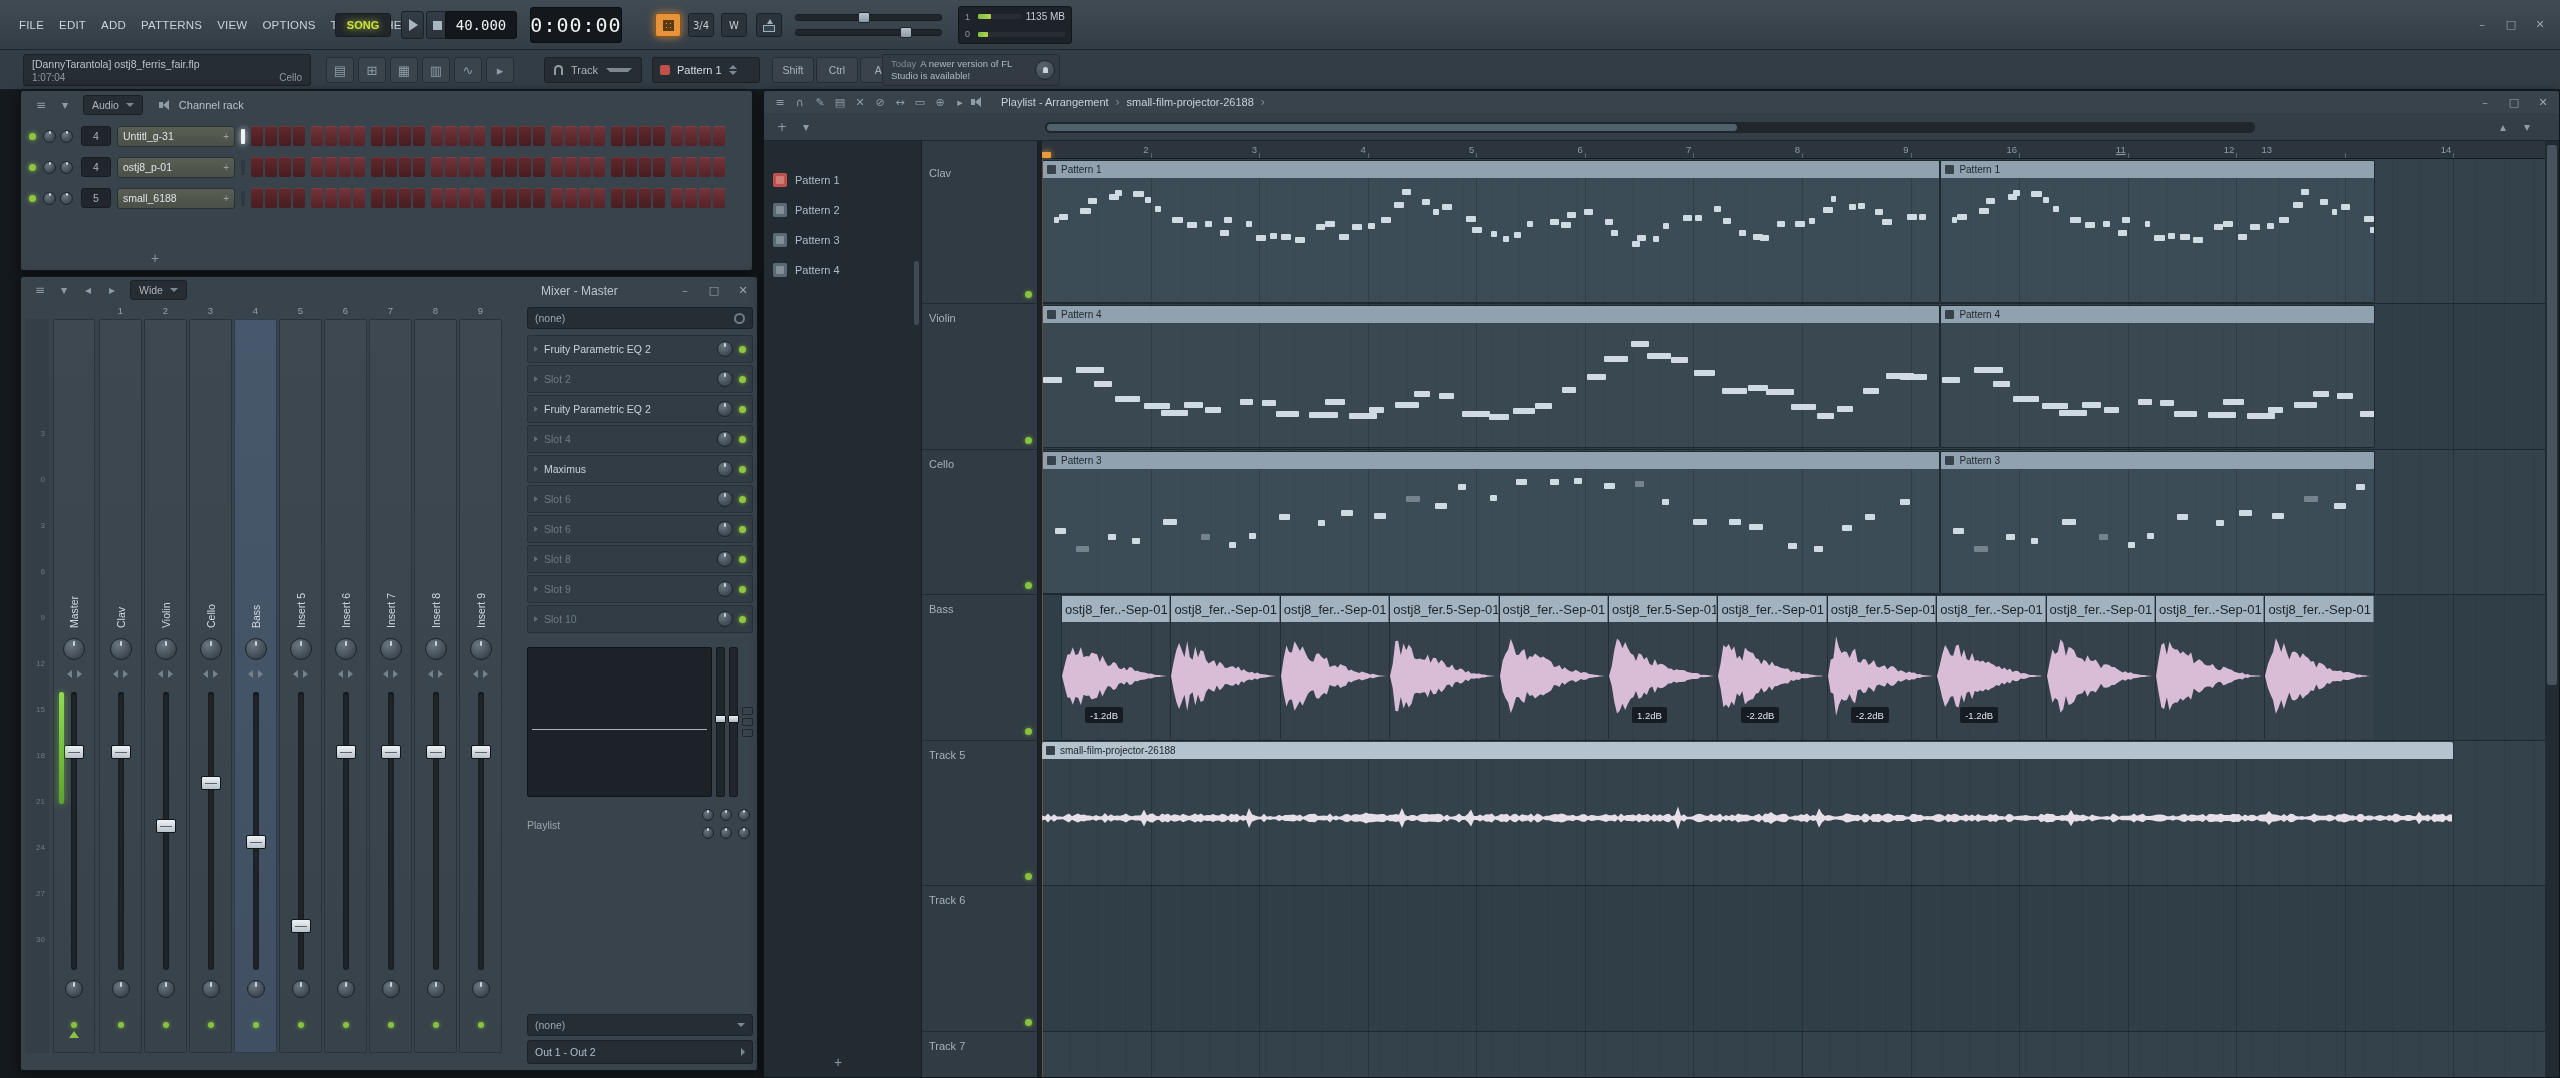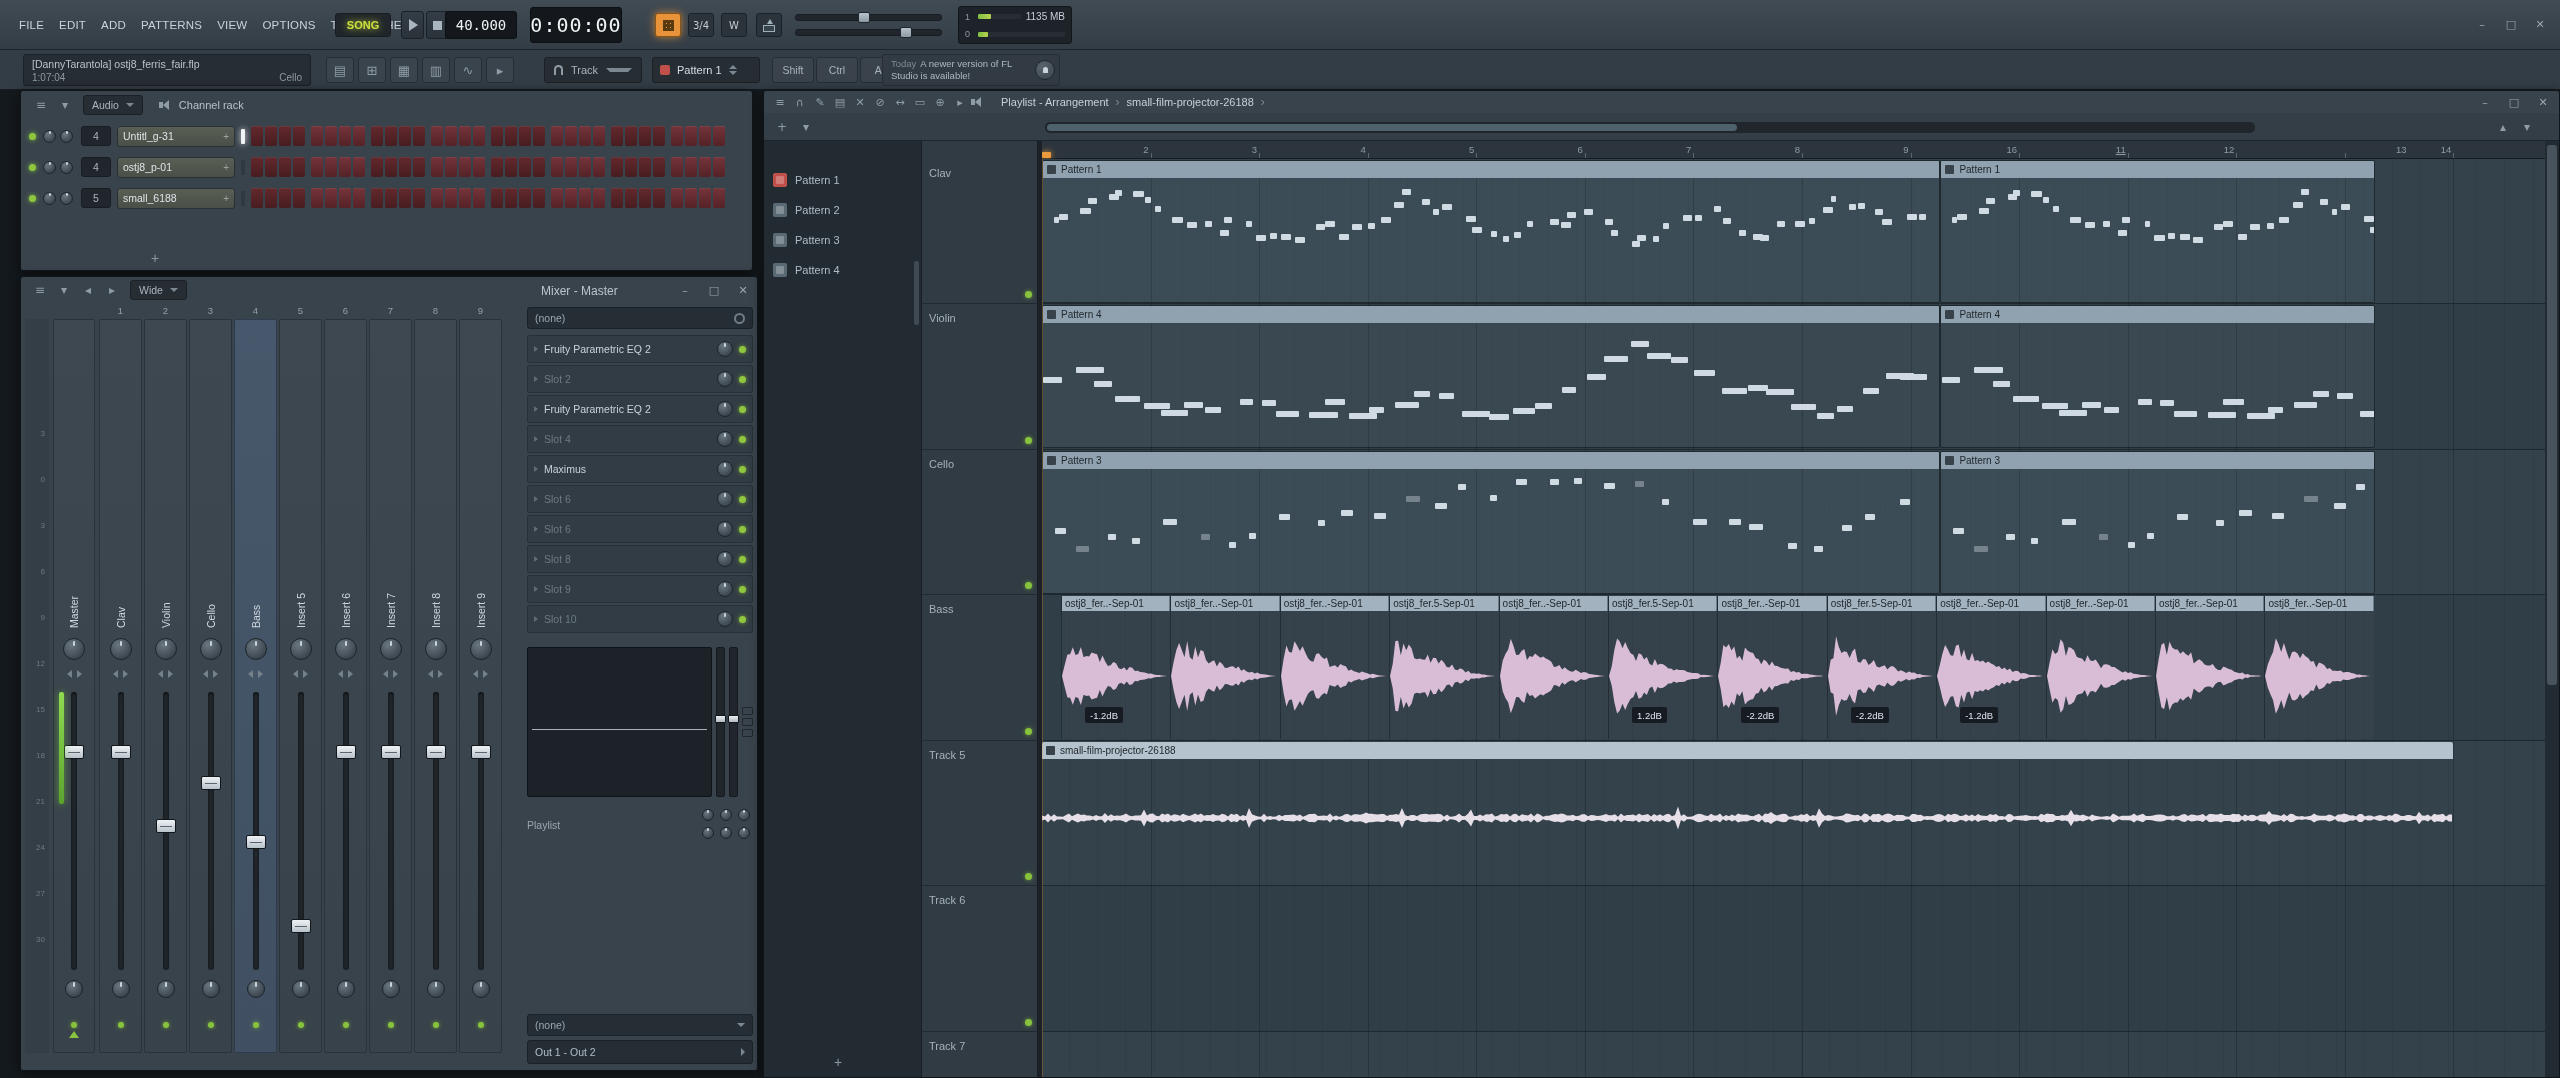--- a/index.html
+++ b/index.html
@@ -166,21 +166,21 @@
 .lane{position:absolute;left:0;right:0;height:145.43px;border-bottom:1px solid #20282f;overflow:hidden;background-image:repeating-linear-gradient(90deg,rgba(0,0,0,.22) 0 1px,transparent 1px 108.57px),repeating-linear-gradient(90deg,transparent 0 27.143px,rgba(0,0,0,.06) 27.143px 28.143px)}
 .lane.even{background-color:#33424b}
 .lane.odd{background-color:#303e47}
 .pline{position:absolute;left:0;top:0;bottom:0;width:1px;background:rgba(232,154,60,.35);z-index:6}
 .pclip{position:absolute;top:1px;height:143px;background:rgba(152,170,184,.10);border:1px solid rgba(10,15,19,.55);border-radius:2px;overflow:hidden}
 .chead{height:17px;background:#90a2af;display:flex;align-items:center;gap:5px;padding:0 4px;font-size:10px;color:#1d242a;white-space:nowrap;overflow:hidden}
 .clipicon{width:9px;height:9px;background:#37424b;border-radius:1px;flex:none}
 .note{position:absolute;height:6px;border-radius:1px;background:#cfdae2}
 .note.dim{background:#76838c}
 .aclip{position:absolute;top:1px;height:143px;border-left:1px solid rgba(10,15,19,.4);background:rgba(190,170,190,.04)}
-.aclip .chead{height:15px;background:#a2b2be;font-size:10px;padding:0 3px;border-right:1px solid #6d7c88}
+.aclip .chead{height:26px;background:#a2b2be;font-size:13px;padding:0 3px;border-right:1px solid #6d7c88}
 .awave{position:absolute;left:0;top:32px}
 .badge{position:absolute;top:112px;height:16px;background:rgba(18,23,28,.88);border-radius:2px;color:#dfe6ec;font-size:9.5px;display:flex;align-items:center;padding:0 5px;z-index:3}
 .lclip-head{position:absolute;left:0;top:1px;height:17px;background:#b4c3cd;display:flex;align-items:center;gap:5px;padding:0 4px;font-size:10px;color:#1d242a;border-radius:2px 2px 0 0;white-space:nowrap;overflow:hidden}
 .lwave{position:absolute;left:0;top:62px}
 .pl-vscroll{width:14px;background:#232b32;position:relative;flex:none}
 .pl-vscroll i{position:absolute;left:2px;right:2px;top:4px;height:540px;background:#48535d;border-radius:3px}
 </style>
 </head>
 <body>
 
@@ -796,21 +796,21 @@
             <span class="rn" style="left: 737.99px; width: 20px; text-align: right;">8</span>
             <i class="rtick" style="left: 759.99px;"></i>
             <span class="rn" style="left: 846.56px; width: 20px; text-align: right;">9</span>
             <i class="rtick" style="left: 868.56px;"></i>
             <span class="rn" style="left: 955.13px; width: 20px; text-align: right;">16</span>
             <i class="rtick" style="left: 977.13px;"></i>
             <span class="rn" style="left: 1063.7px; width: 20px; text-align: right; text-decoration: underline;">11</span>
             <i class="rtick" style="left: 1085.7px;"></i>
             <span class="rn" style="left: 1172.27px; width: 20px; text-align: right;">12</span>
             <i class="rtick" style="left: 1194.27px;"></i>
-            <span class="rn" style="left: 1354px; width: 20px; ">13</span>
+            <span class="rn" style="left: 1210px; width: 20px; text-align: right;">13</span>
             <i class="rtick" style="left: 1302.84px;"></i>
             <span class="rn" style="left: 1389.41px; width: 20px; text-align: right;">14</span>
             <i class="rtick" style="left: 1411.41px;"></i>
           </div>
         <div class="lanes">
 
         <div class="lane even" style="top: 0px;">
               <div class="pclip" style="left: 0px; width: 897.9px;">
                 <div class="chead">
                   <span class="clipicon"></span>

